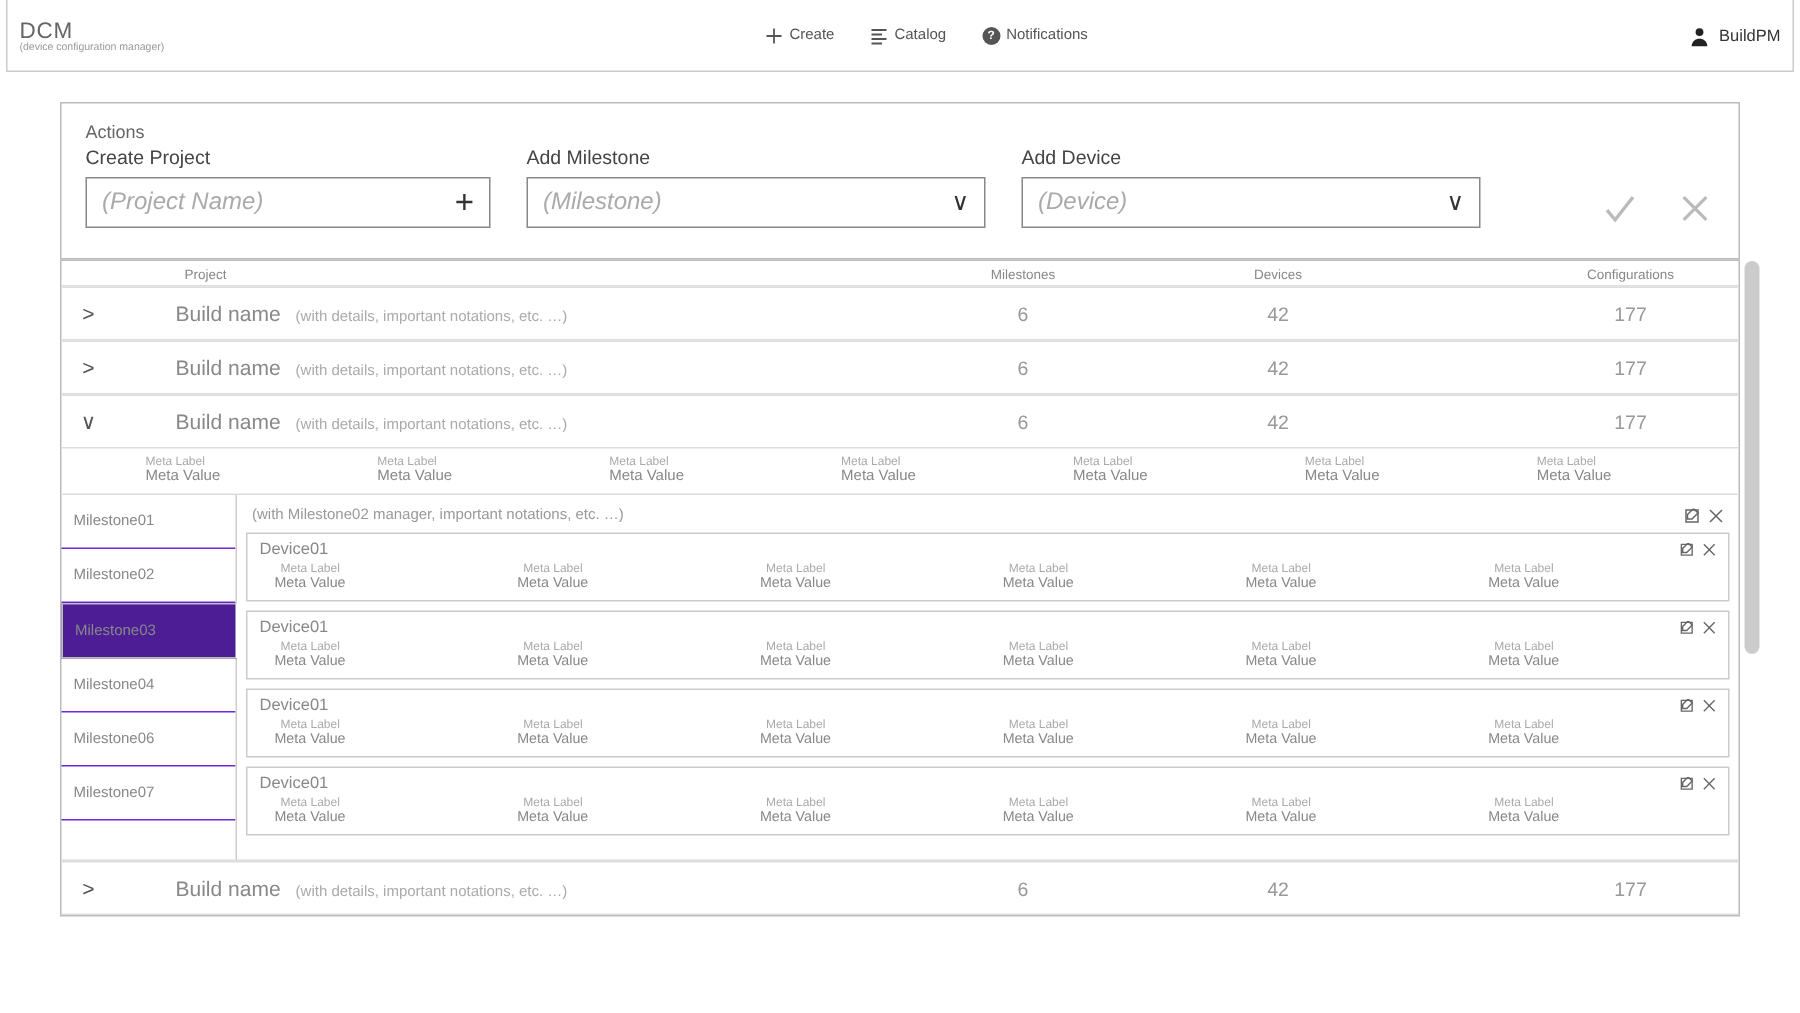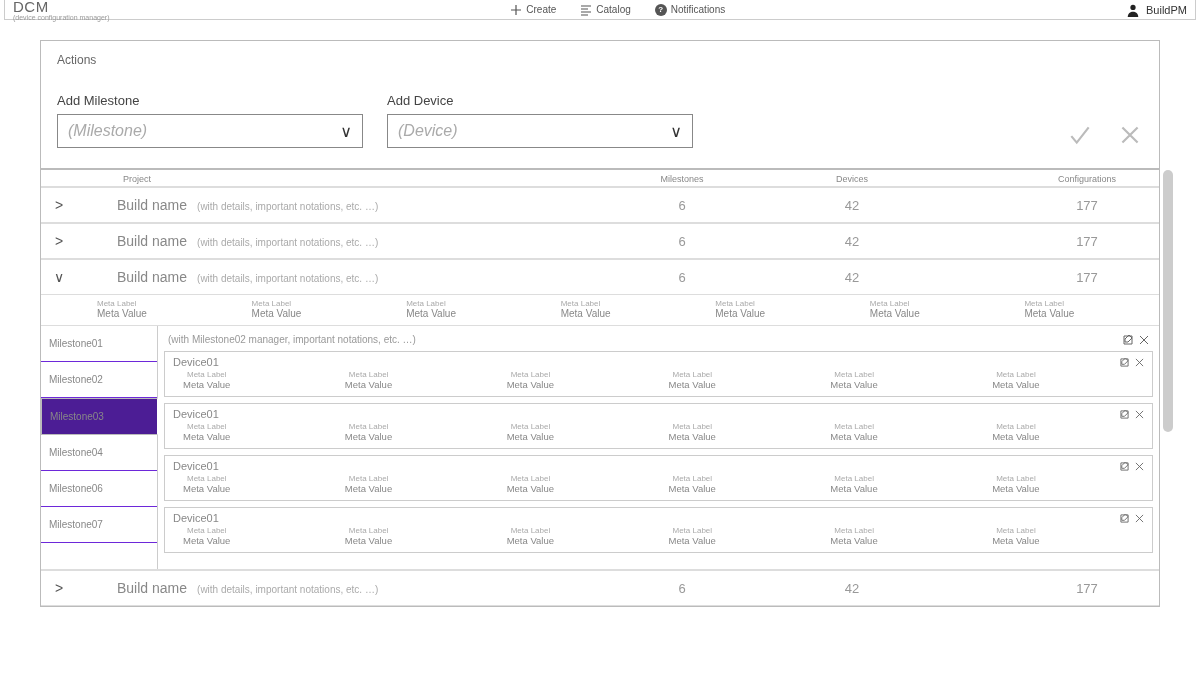--- a/index.html
+++ b/index.html
@@ -6,21 +6,21 @@
   body {
     font-family: "Segoe UI", Arial, sans-serif;
     background: #fff;
     color: #333;
     width: 1200px;
     height: 675px;
     overflow: hidden;
     position: relative;
   }
   .topbar {
-    height: 20px;
+    height: 48px;
     border: 1px solid #ccc;
     border-top: none;
     margin: 0 4px;
     display: flex;
     align-items: center;
     padding: 0 8px;
     font-size: 11px;
     color: #555;
     gap: 32px;
   }
@@ -33,21 +33,21 @@
   .qmark { display:inline-flex; align-items:center; justify-content:center; width:12px; height:12px; border-radius:50%; background:#555; color:#fff; font-size:8px; font-weight:bold; }
   .user { display: flex; align-items: center; gap: 6px; font-size: 11px; color: #333; }
   .user svg { width: 14px; height: 14px; fill: #222; }
 
   .content { padding: 0 40px; height: calc(675px - 32px); overflow-y: auto; }
   .actions-panel {
     border: 1px solid #bbb;
     margin-top: 20px;
     padding: 12px 16px 20px 16px;
   }
-  .actions-title { font-size: 12px; color: #666; margin-bottom: 26px; }
+  .actions-title { font-size: 12px; color: #666; margin-bottom: 2px; }
   .actions-row { display: flex; gap: 24px; align-items: flex-end; }
   .action-col { display: flex; flex-direction: column; gap: 6px; }
   .action-col.wide { flex: 0 0 270px; }
   .action-col.med { flex: 0 0 306px; }
   .action-label { font-size: 13px; color: #444; }
   .field {
     height: 34px;
     border: 1px solid #888;
     display: flex;
     align-items: center;
@@ -197,20 +197,27 @@
       </svg>
     <span>BuildPM</span>
   </div>
 </div>
 
 <div class="content">
 
   <div class="actions-panel">
     <div class="actions-title">Actions</div>
     <div class="actions-row">
+      <div class="action-col wide">
+        <div class="action-label">Create Project</div>
+        <div class="field">
+          <span>(Project Name)</span>
+          <span class="plus">+</span>
+        </div>
+      </div>
       <div class="action-col med">
         <div class="action-label">Add Milestone</div>
         <div class="field">
           <span>(Milestone)</span>
           <span class="chev">∨</span>
         </div>
       </div>
       <div class="action-col med">
         <div class="action-label">Add Device</div>
         <div class="field">

